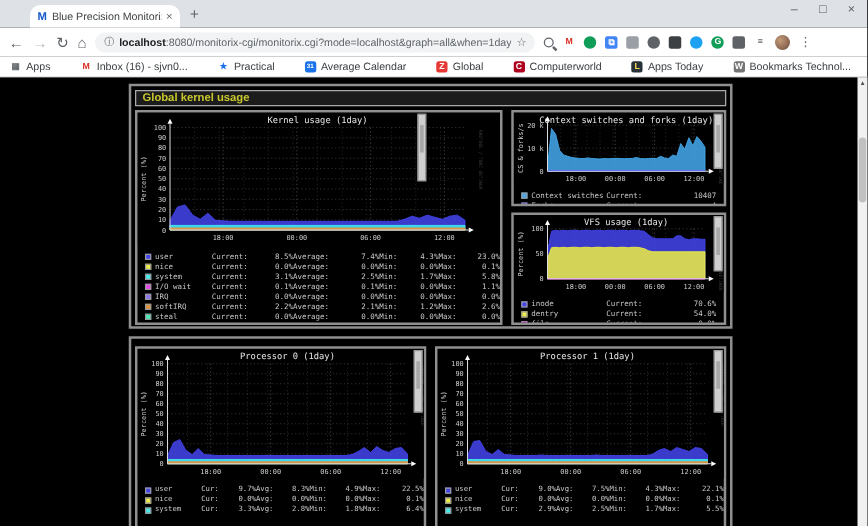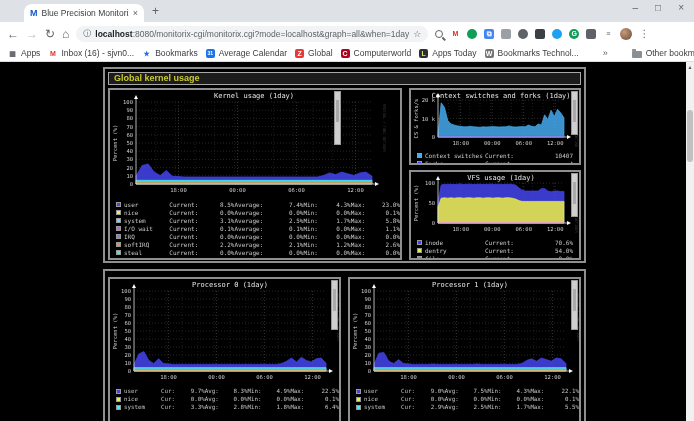--- a/index.html
+++ b/index.html
@@ -108,32 +108,32 @@
       <span class="ext-icon round" style="background: rgb(29, 161, 242);"></span>
       <span class="ext-icon round" style="background: rgb(15, 157, 88);">G</span>
       <span class="ext-icon" style="background: rgb(95, 99, 104);"></span>
       <span class="ext-icon" style="background: rgb(255, 255, 255); color: rgb(95, 99, 104);">≡</span>
     </div>
   <span class="avatar"></span>
   <span class="kebab">⋮</span>
 </div>
 
 <div class="bookmarksbar">
-  <span id="bm-items" style="display:flex;gap:8px">
+  <span id="bm-items" style="display:flex;gap:24px">
       <span class="bm">
         <span class="bm-ic" style="background: transparent; color: rgb(95, 99, 104);">▦</span>
         <span>Apps</span>
       </span>
       <span class="bm">
         <span class="bm-ic" style="background: transparent; color: rgb(217, 48, 37);">M</span>
         <span>Inbox (16) - sjvn0...</span>
       </span>
       <span class="bm">
         <span class="bm-ic" style="background: transparent; color: rgb(26, 115, 232);">★</span>
-        <span>Bookmarks</span>
+        <span>Practical</span>
       </span>
       <span class="bm">
         <span class="bm-ic" style="background: rgb(26, 115, 232); color: rgb(255, 255, 255); font-size: 5px;">31</span>
         <span>Average Calendar</span>
       </span>
       <span class="bm">
         <span class="bm-ic" style="background: rgb(229, 57, 53); color: rgb(255, 255, 255);">Z</span>
         <span>Global</span>
       </span>
       <span class="bm">

